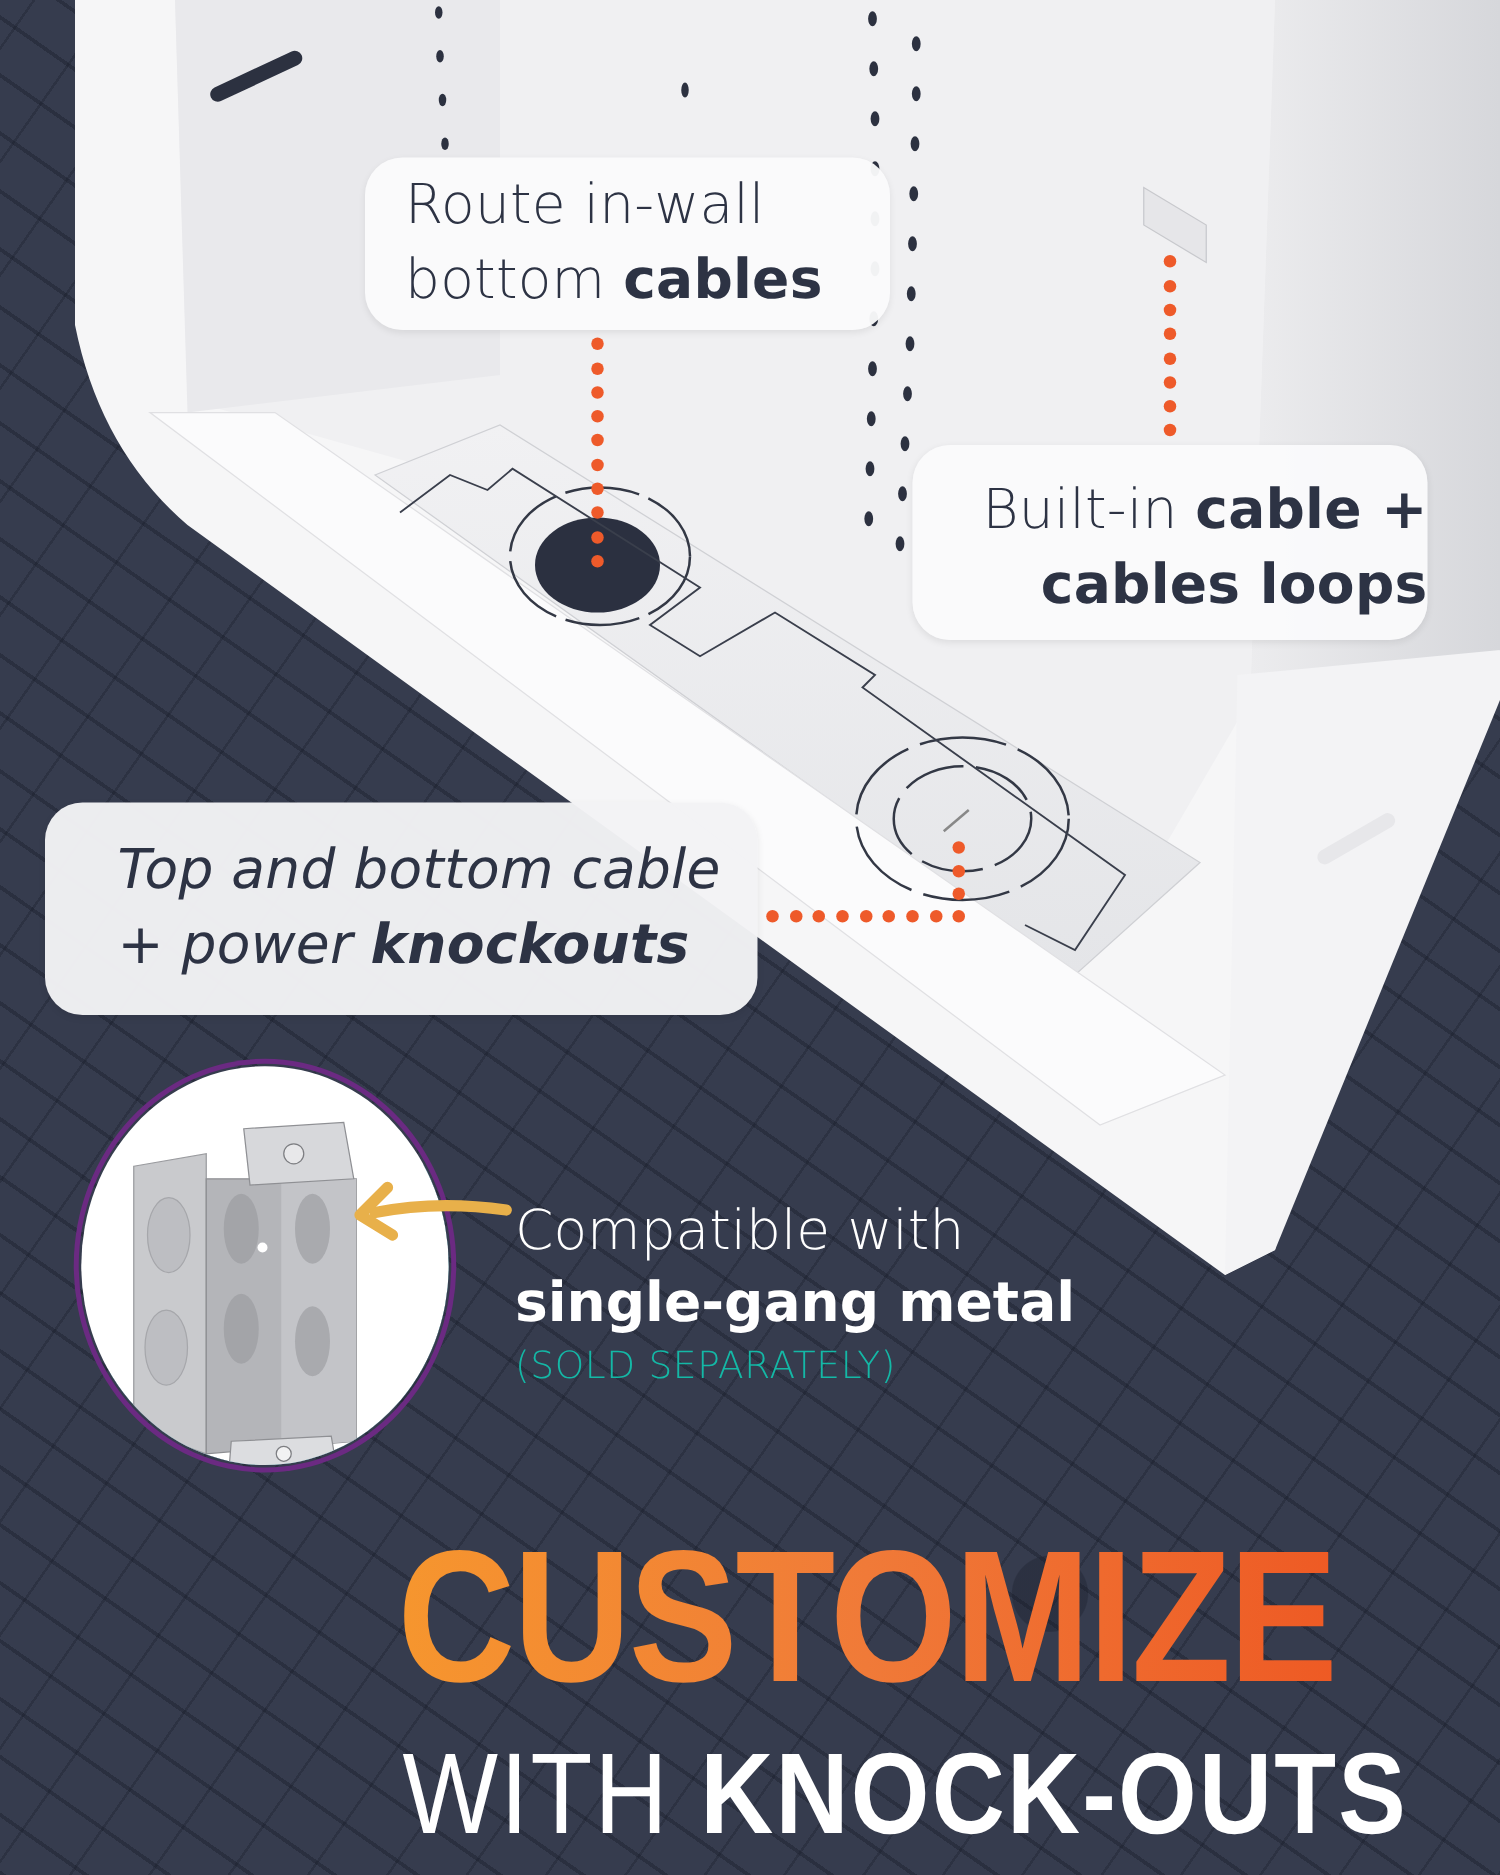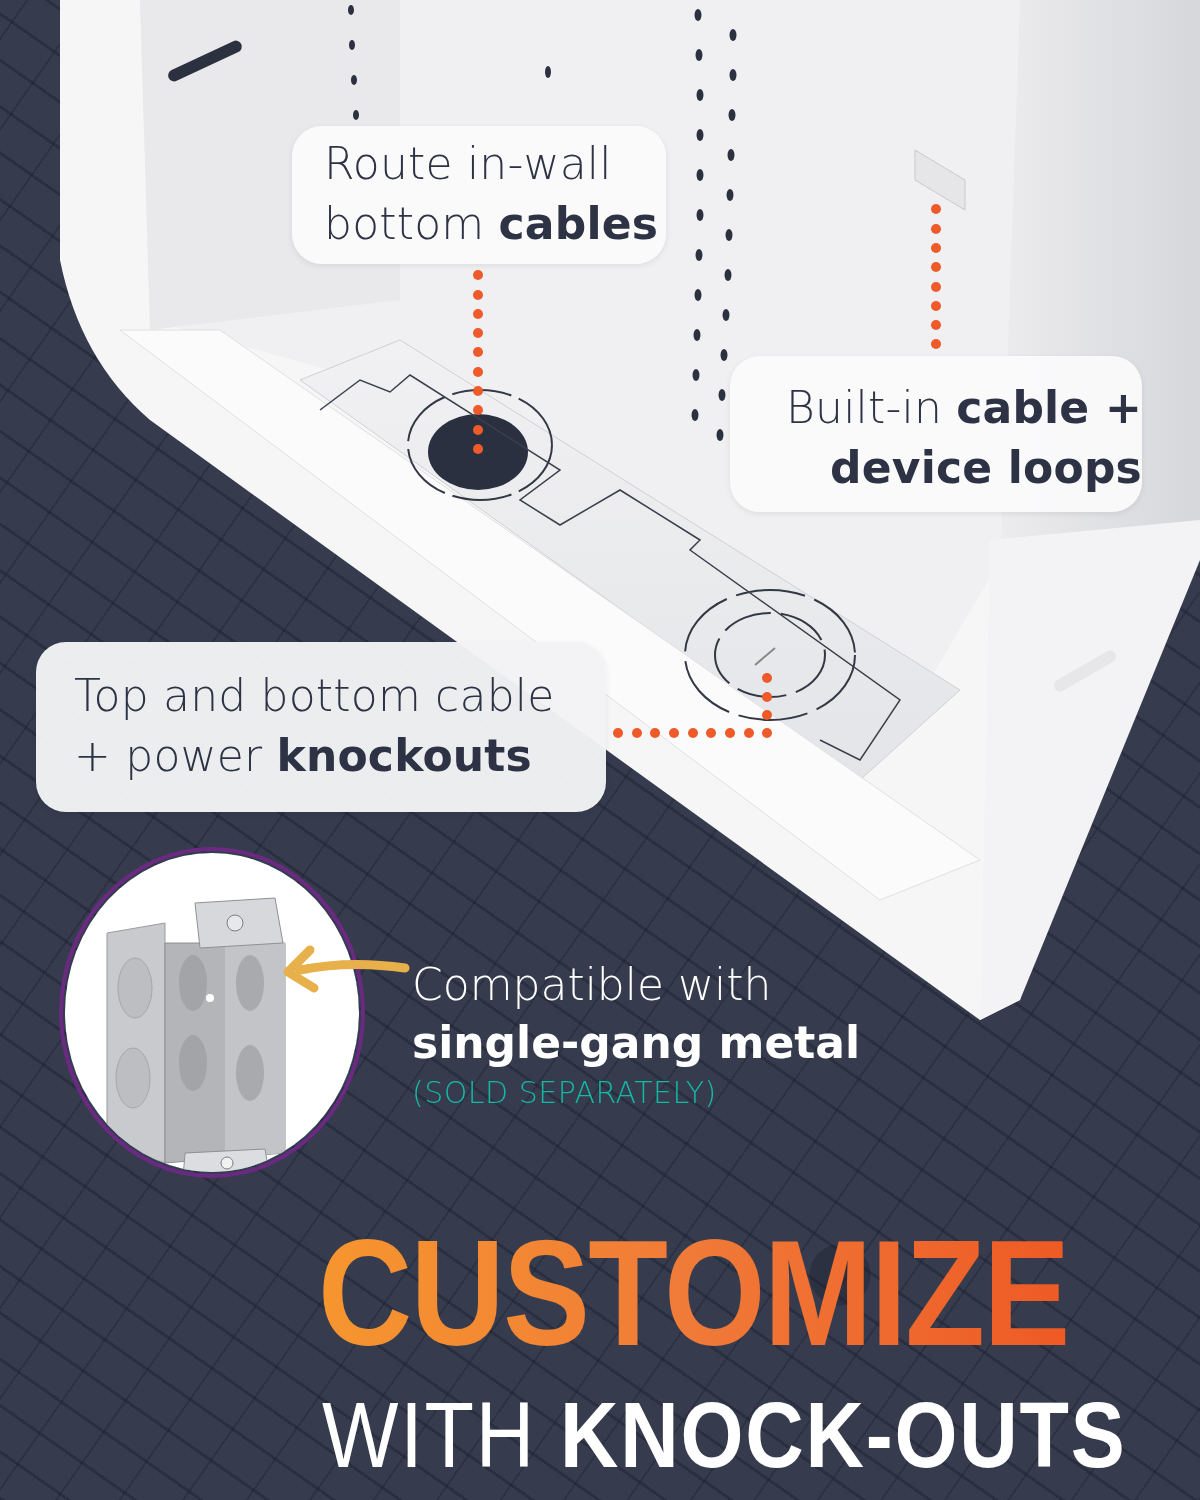--- a/index.html
+++ b/index.html
@@ -27,23 +27,23 @@
       background: rgba(250,250,251,0.96);
       border-radius: 30px;
       color: #2d3344;
       font-size: 44px;
       line-height: 60px;
       font-weight: 300;
       letter-spacing: 0.2px;
       box-shadow: 0 2px 6px rgba(0,0,0,0.08);
     }
     .callout b { font-weight: 700; }
-    .callout-route { left: 292px; top: 126px; width: 374px; height: 138px; padding: 8px 0 2px 32px; }
+    .callout-route { left: 292px; top: 126px; width: 420px; height: 138px; padding: 8px 0 2px 32px; }
     .callout-loops { left: 730px; top: 356px; width: 412px; height: 156px; padding: 22px 0 0 34px; text-align: right; }
-    .callout-knock { left: 36px; top: 642px; width: 570px; height: 170px; padding: 24px 0 0 38px; border-radius: 30px; background: rgba(243,243,245,0.97); }
+    .callout-knock { left: 36px; top: 642px; width: 570px; height: 170px; padding: 24px 0 0 58px; border-radius: 30px; background: rgba(243,243,245,0.97); font-style: italic; }
 
     .dot { position: absolute; width: 10px; height: 10px; border-radius: 50%; background: #ee5a2a; }
 
     .product-circle {
       position: absolute; left: 62px; top: 850px; width: 300px; height: 325px;
       border-radius: 50%;
       background: #ffffff;
       border: 3px solid transparent;
       background-clip: padding-box;
       box-shadow: 0 0 0 3px #6b2a82, 0 0 0 0 #1f6f7a;
@@ -204,21 +204,21 @@
   <span class="dot" style="left:762px;top:728px"></span>
 </div>
 
 <div class="callout callout-route">
   <div>Route in-wall</div>
   <div><span>bottom </span><b>cables</b></div>
 </div>
 
 <div class="callout callout-loops">
   <div><span>Built-in </span><b>cable +</b></div>
-  <div><b>device loops</b></div>
+  <div><b>cables loops</b></div>
 </div>
 
 <div class="callout callout-knock">
   <div>Top and bottom cable</div>
   <div><span>+ power </span><b>knockouts</b></div>
 </div>
 
 <div class="product-circle">
   <svg width="300" height="325" viewBox="0 0 300 325">
 

